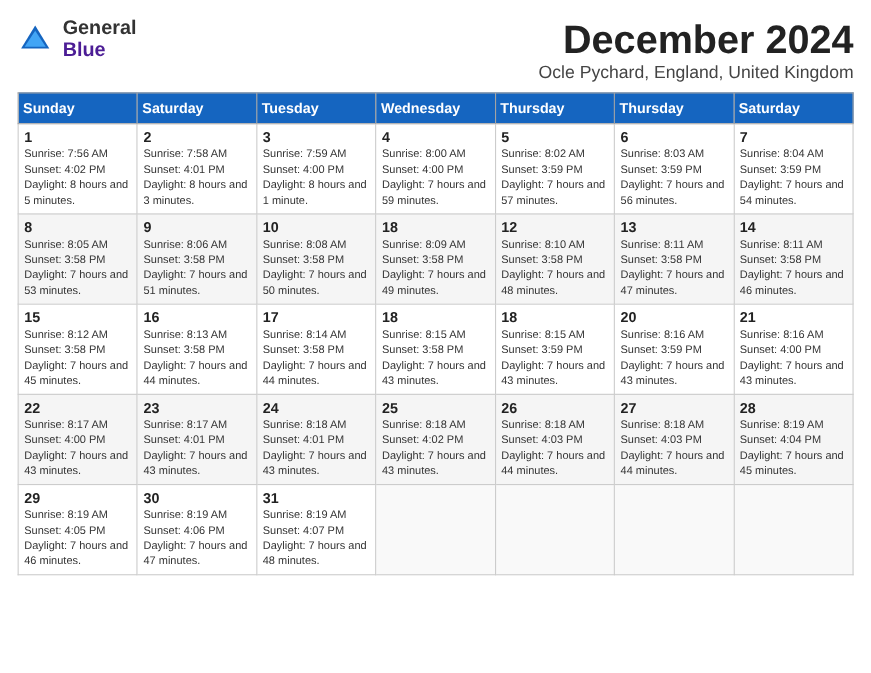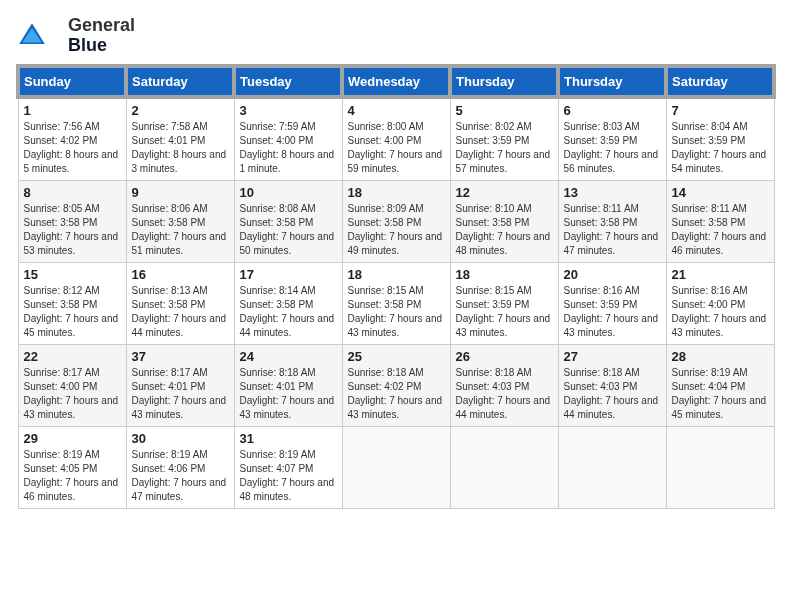--- a/index.html
+++ b/index.html
@@ -12,29 +12,29 @@
     }
     .header-top {
       display: flex;
       align-items: flex-start;
       justify-content: space-between;
       margin-bottom: 4px;
     }
     .logo {
       display: flex;
       align-items: center;
-      gap: 20px;
+      gap: 9px;
     }
     .logo-text {
       font-size: 18px;
       font-weight: bold;
       line-height: 1.1;
     }
     .logo-text .general { color: #333; }
-    .logo-text .blue { color: #0f172a; }
+    .logo-text .blue { color: #4c1d95; }
     .logo-icon {
       width: 32px;
       height: 32px;
     }
     .title-block {
       text-align: right;
     }
     .month-title {
       font-size: 36px;
       font-weight: bold;
@@ -52,21 +52,21 @@
       margin-top: 8px;
       font-size: 11px;
     }
     .calendar-table th {
       background: #1565c0;
       color: #fff;
       padding: 6px 4px;
       text-align: left;
       font-size: 13px;
       font-weight: bold;
-      border: 4px solid #a3a3a3;
+      border: 1px solid #a3a3a3;
     }
     .calendar-table td {
       border: 1px solid #ccc;
       vertical-align: top;
       padding: 4px 5px;
       width: calc(100% / 7);
       min-height: 80px;
       background: #fff;
     }
     .calendar-table tr:nth-child(even) td {
@@ -95,20 +95,24 @@
   <div class="logo">
     <svg class="logo-icon" viewBox="0 0 40 40">
       <polygon points="20,4 36,30 4,30" fill="#1565c0"></polygon>
       <polygon points="20,10 32,28 8,28" fill="#42a5f5"></polygon>
     </svg>
     <div class="logo-text">
       <span class="general">General</span><br>
       <span class="blue">Blue</span>
     </div>
   </div>
+  <div class="title-block">
+    <div class="month-title">December 2024</div>
+    <div class="location-subtitle">Ocle Pychard, England, United Kingdom</div>
+  </div>
 </div>
 
 <table class="calendar-table">
   <thead>
     <tr id="weekday-header">
     <th>Sunday</th>
         <th>Saturday</th>
         <th>Tuesday</th>
         <th>Wednesday</th>
         <th>Thursday</th>
@@ -250,21 +254,21 @@
       </td>
       </tr>
       <tr>
         <td>
         <span class="day-number">22</span>
         <div class="day-info">
           Sunrise: 8:17 AM<br>Sunset: 4:00 PM<br>Daylight: 7 hours and 43 minutes.
         </div>
       </td>
         <td>
-        <span class="day-number">37</span>
+        <span class="day-number">23</span>
         <div class="day-info">
           Sunrise: 8:17 AM<br>Sunset: 4:01 PM<br>Daylight: 7 hours and 43 minutes.
         </div>
       </td>
         <td>
         <span class="day-number">24</span>
         <div class="day-info">
           Sunrise: 8:18 AM<br>Sunset: 4:01 PM<br>Daylight: 7 hours and 43 minutes.
         </div>
       </td>

